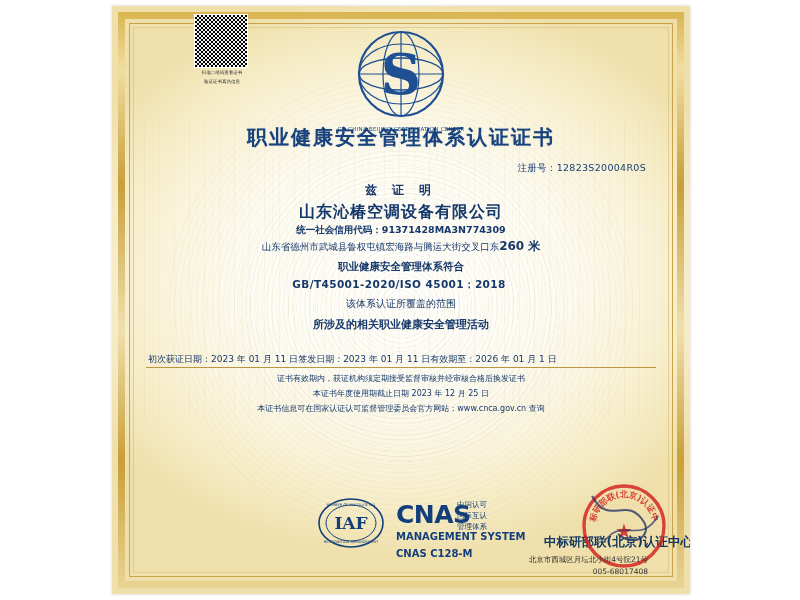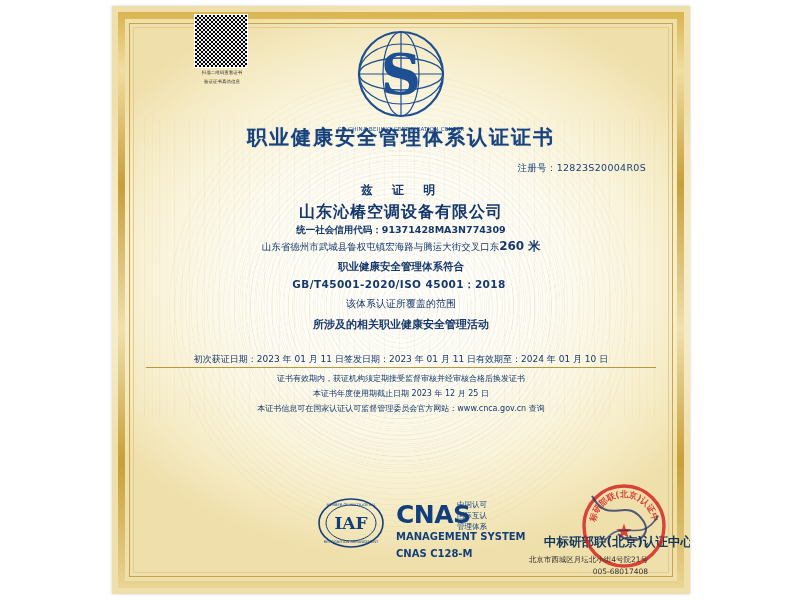--- a/index.html
+++ b/index.html
@@ -178,21 +178,21 @@
   
   .hereby {
     position: absolute;
     left: 0; right: 0;
     top: 176px;
     text-align: center;
     font-size: 12px;
     letter-spacing: 6px;
     color: #16386a;
     font-weight: bold;
-    font-family: Liberation Mono, monospace;
+    font-family: Liberation Serif, serif;
   }
   .company {
     position: absolute;
     left: 0; right: 0;
     top: 196px;
     text-align: center;
     font-size: 16px;
     font-weight: bold;
     color: #15386c;
     letter-spacing: 1px;
@@ -261,21 +261,21 @@
     font-family: "DejaVu Sans", sans-serif;
   }
 
   
   .dates-row {
     position: absolute;
     left: 36px;
     right: 36px;
     top: 347px;
     display: flex;
-    justify-content: center;
+    justify-content: flex-start;
     font-size: 9px;
     color: #16386a;
     font-family: "DejaVu Sans", sans-serif;
   }
   .rule {
     position: absolute;
     left: 34px; right: 34px;
     top: 361px;
     height: 1px;
     background: #b9973f;
@@ -416,21 +416,21 @@
     </div>
 
     <div class="dates-row">
       <div>
         <span>初次获证日期：</span><span>2023 年 01 月 11 日</span>
       </div>
       <div>
         <span>签发日期：</span><span>2023 年 01 月 11 日</span>
       </div>
       <div>
-        <span>有效期至：</span><span>2024 年 01 月 10 日</span>
+        <span>有效期至：</span><span>2026 年 01 月 1 日</span>
       </div>
     </div>
     <div class="rule"></div>
 
     <div class="fineprint">
       <div>证书有效期内，获证机构须定期接受监督审核并经审核合格后换发证书</div>
       <div>本证书年度使用期截止日期 2023 年 12 月 25 日</div>
       <div>本证书信息可在国家认证认可监督管理委员会官方网站：www.cnca.gov.cn 查询</div>
     </div>
 

